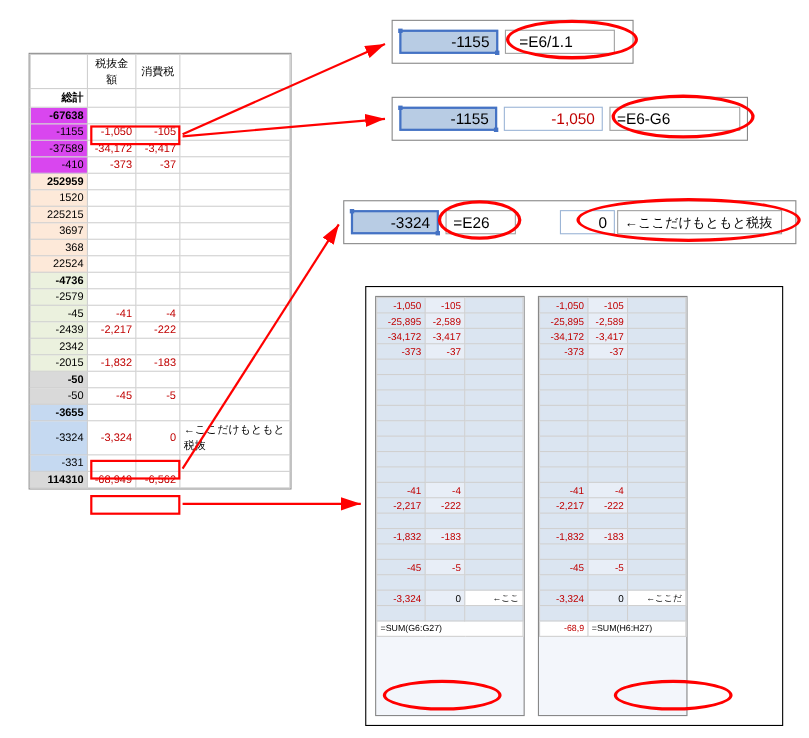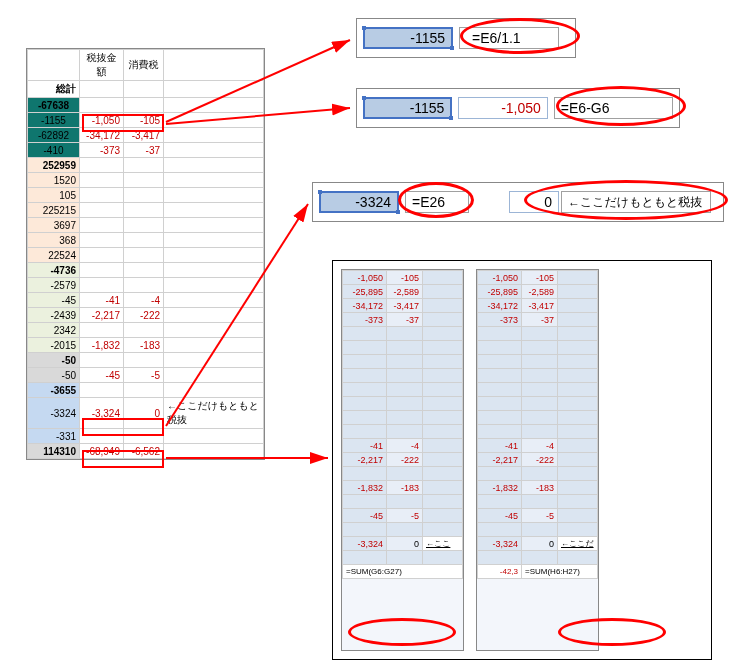--- a/index.html
+++ b/index.html
@@ -35,21 +35,21 @@
     text-align: center;
     background: #fff;
     width: 40px;
   }
   .col-a { width: 52px; text-align: right; }
   .col-b { width: 44px; text-align: right; }
   .col-c { width: 34px; text-align: right; }
   .col-d { width: 100px; text-align: left; font-size: 9px; }
   .bold { font-weight: bold; }
   .neg { color: #c00000; }
-  .hl-blue { background: #0f766e; text-align: center; }
+  .hl-blue { background: #d946ef; }
   .hl-blue2 { background: #c5d9f1; }
   .hl-tan { background: #fde9d9; }
   .hl-olive { background: #ebf1de; }
   .hl-gray { background: #d9d9d9; }
 
   .red-box {
     position: absolute;
     border: 2px solid #ff0000;
     pointer-events: none;
   }
@@ -122,21 +122,21 @@
   .mini td {
     border: 1px solid #d0d0d0;
     height: 14px;
     font-size: 9px;
     padding: 0 3px;
     text-align: right;
     background: #dbe5f1;
   }
   .mini td.c2 { background: #e8eef7; width: 36px; }
   .mini td.c1 { width: 44px; }
-  .mini td.c3 { width: 40px; background: #fff; font-size: 8px; text-align: left; text-decoration: underline;}
+  .mini td.c3 { width: 53px; background: #fff; font-size: 8px; text-align: right;}
   .mini td.empty { background: #dbe5f1; }
   .mini .sumrow td { background: #fff; font-size: 8px; text-align: left; }
 
   
   svg.arrows {
     position: absolute;
     left: 0; top: 0;
     width: 735px; height: 671px;
     pointer-events: none;
   }
@@ -167,45 +167,39 @@
           <td class="col-c "></td>
           <td class="col-d"></td>
         </tr>
         <tr>
           <td class="col-a hl-blue ">-1155</td>
           <td class="col-b neg">-1,050</td>
           <td class="col-c neg">-105</td>
           <td class="col-d"></td>
         </tr>
         <tr>
-          <td class="col-a hl-blue ">-62892</td>
+          <td class="col-a hl-blue ">-37589</td>
           <td class="col-b neg">-34,172</td>
           <td class="col-c neg">-3,417</td>
           <td class="col-d"></td>
         </tr>
         <tr>
           <td class="col-a hl-blue ">-410</td>
           <td class="col-b neg">-373</td>
           <td class="col-c neg">-37</td>
           <td class="col-d"></td>
         </tr>
         <tr>
           <td class="col-a hl-tan bold">252959</td>
           <td class="col-b "></td>
           <td class="col-c "></td>
           <td class="col-d"></td>
         </tr>
         <tr>
           <td class="col-a hl-tan ">1520</td>
-          <td class="col-b "></td>
-          <td class="col-c "></td>
-          <td class="col-d"></td>
-        </tr>
-        <tr>
-          <td class="col-a hl-tan ">105</td>
           <td class="col-b "></td>
           <td class="col-c "></td>
           <td class="col-d"></td>
         </tr>
         <tr>
           <td class="col-a hl-tan ">225215</td>
           <td class="col-b "></td>
           <td class="col-c "></td>
           <td class="col-d"></td>
         </tr>
@@ -546,21 +540,21 @@
             <td class="c1  neg">-3,324</td>
             <td class="c2  ">0</td>
             <td class="c3">←ここだ</td>
           </tr>
           <tr>
             <td class="c1 empty "></td>
             <td class="c2 empty "></td>
             <td class="c3 empty"></td>
           </tr>
           <tr class="sumrow">
-            <td class="c1 neg" style="text-align:right;">-42,3</td>
+            <td class="c1 neg" style="text-align:right;">-68,9</td>
             <td colspan="2">=SUM(H6:H27)</td>
           </tr>
         </tbody>
       </table>
   </div>
 </div>
 <div class="red-ellipse" style="left:348px; top:618px; width:108px; height:28px;"></div>
 <div class="red-ellipse" style="left:558px; top:618px; width:108px; height:28px;"></div>
 
 <svg class="arrows">

